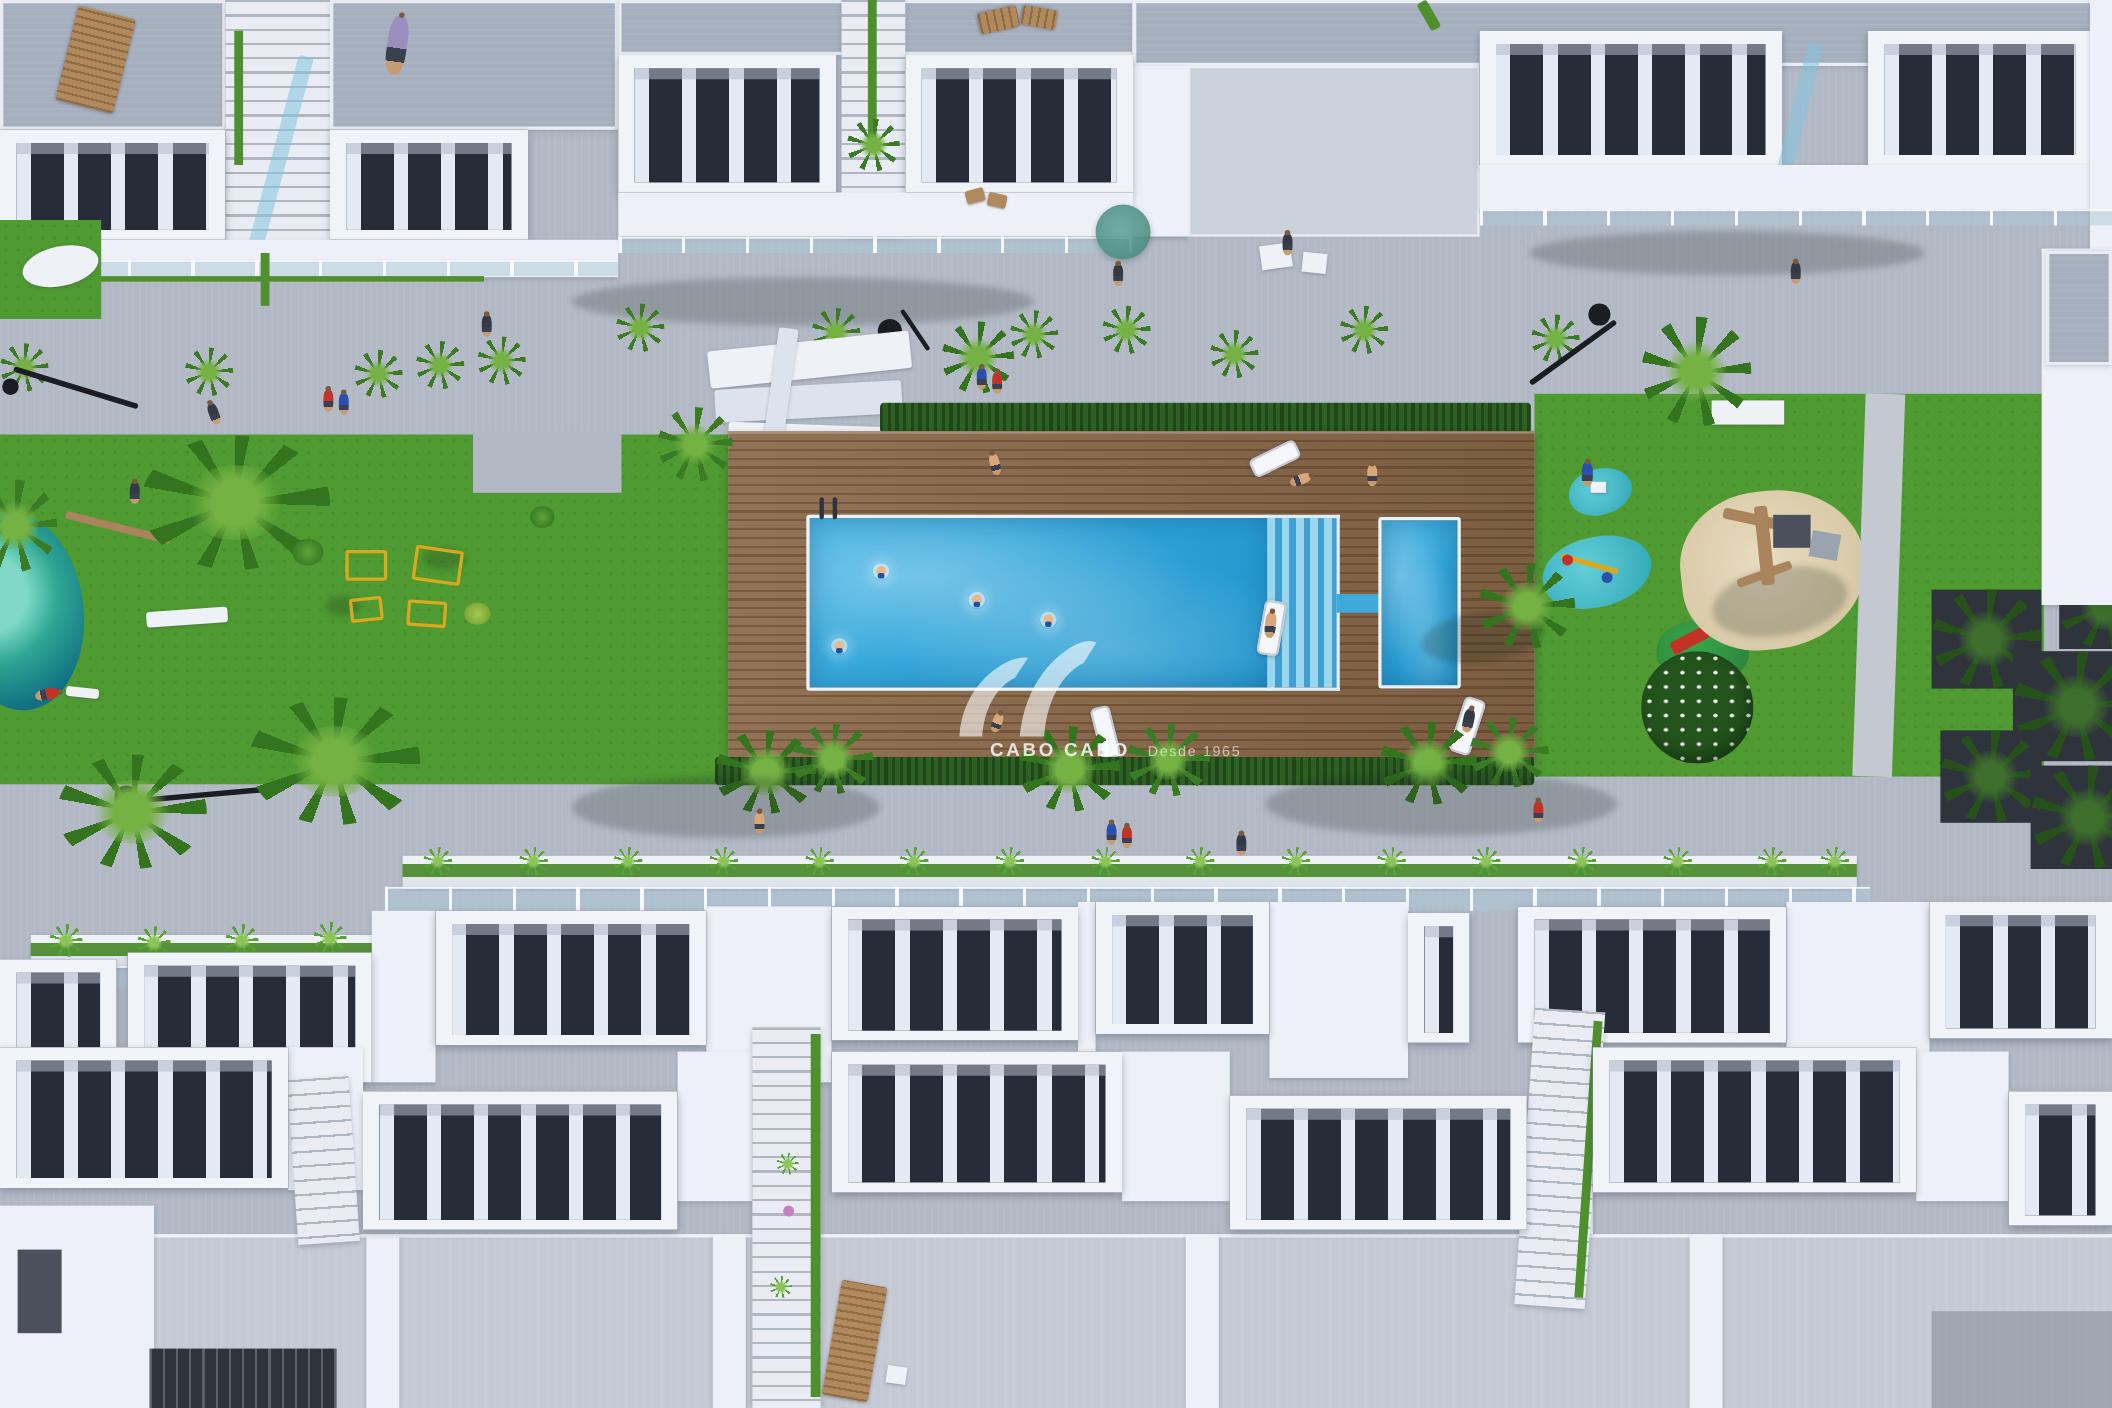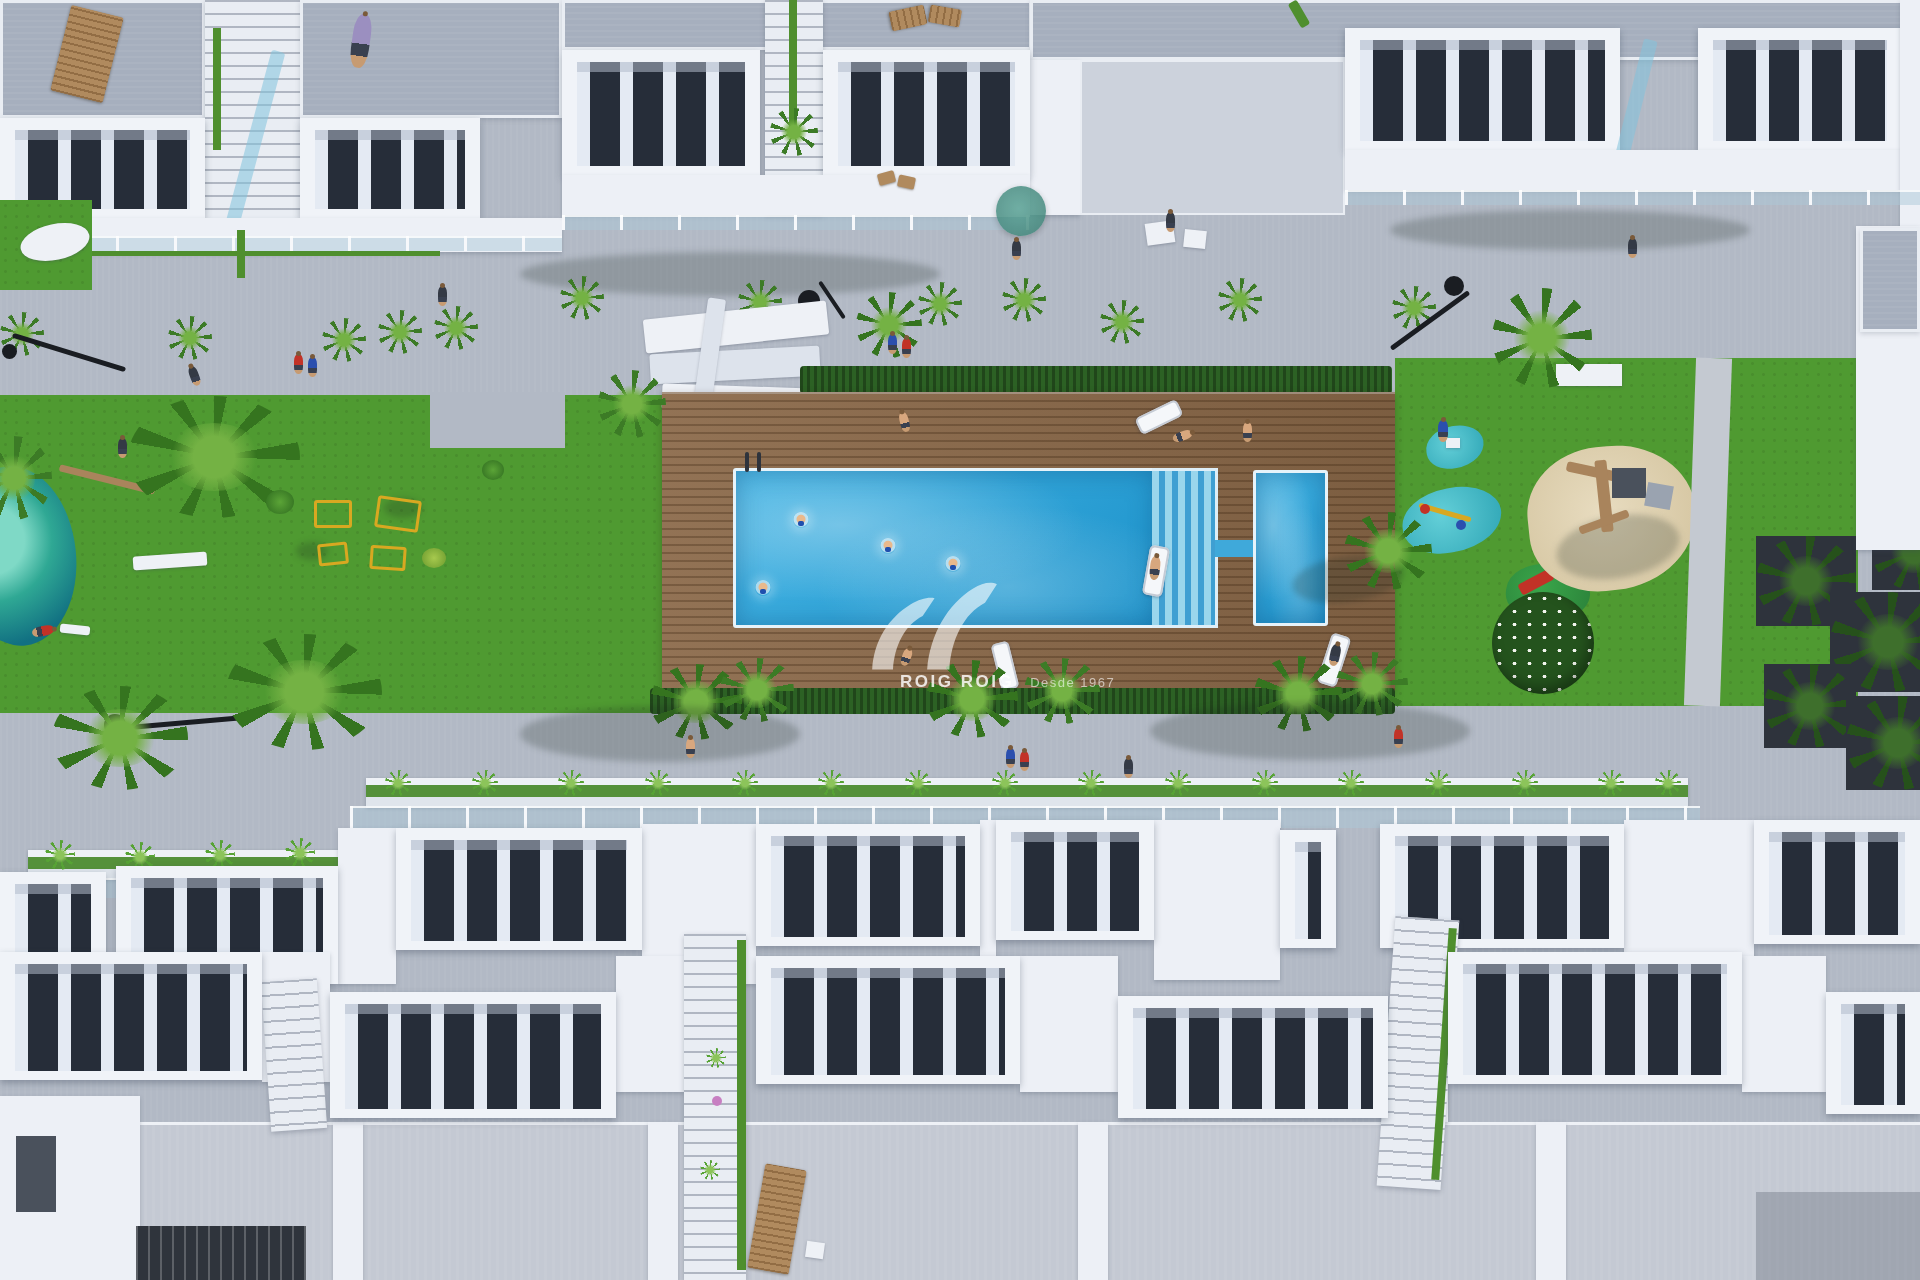--- a/index.html
+++ b/index.html
@@ -86,22 +86,22 @@
 </head>
 <body>
 
 <div class="scene" id="scene">
   <div class="watermark">
     <svg class="wm-logo" viewBox="0 0 200 132" aria-hidden="true">
       <path d="M10,126 C12,88 32,56 62,38 C74,31 86,28 94,30 L78,54 C54,66 40,94 38,126 Z"></path>
       <path d="M84,126 C88,78 112,38 146,17 C158,9 170,7 178,11 L162,36 C134,50 116,86 114,126 Z"></path>
     </svg>
     <div class="wm-text">
-      <span class="wm-brand">ROIG ROIG</span>
-      <span class="wm-tagline">Desde 1967</span>
+      <span class="wm-brand">CABO CABO</span>
+      <span class="wm-tagline">Desde 1965</span>
     </div>
   </div>
 <div class="el k-road" style="left: 0px; top: 0px; width: 1920px; height: 1280px;"></div>
     <div class="el k-roof" style="left: 0px; top: 0px; width: 205px; height: 118px;"></div>
     <div class="el k-stairs" style="left: 205px; top: 0px; width: 95px; height: 250px;"></div>
     <div class="el k-rect v-green" style="left: 213px; top: 28px; width: 8px; height: 122px;"></div>
     <div class="el k-glassbar" style="left: 246px; top: 48px; width: 14px; height: 198px; transform: rotate(15deg);"></div>
     <div class="el k-roof" style="left: 300px; top: 0px; width: 262px; height: 118px;"></div>
     <div class="el k-wlounger" style="left: 60px; top: 10px; width: 54px; height: 88px; transform: rotate(14deg);"></div>
     <div class="el k-person v-lavender" style="left: 352px; top: 14px; width: 18px; height: 54px; transform: rotate(8deg);"></div>

